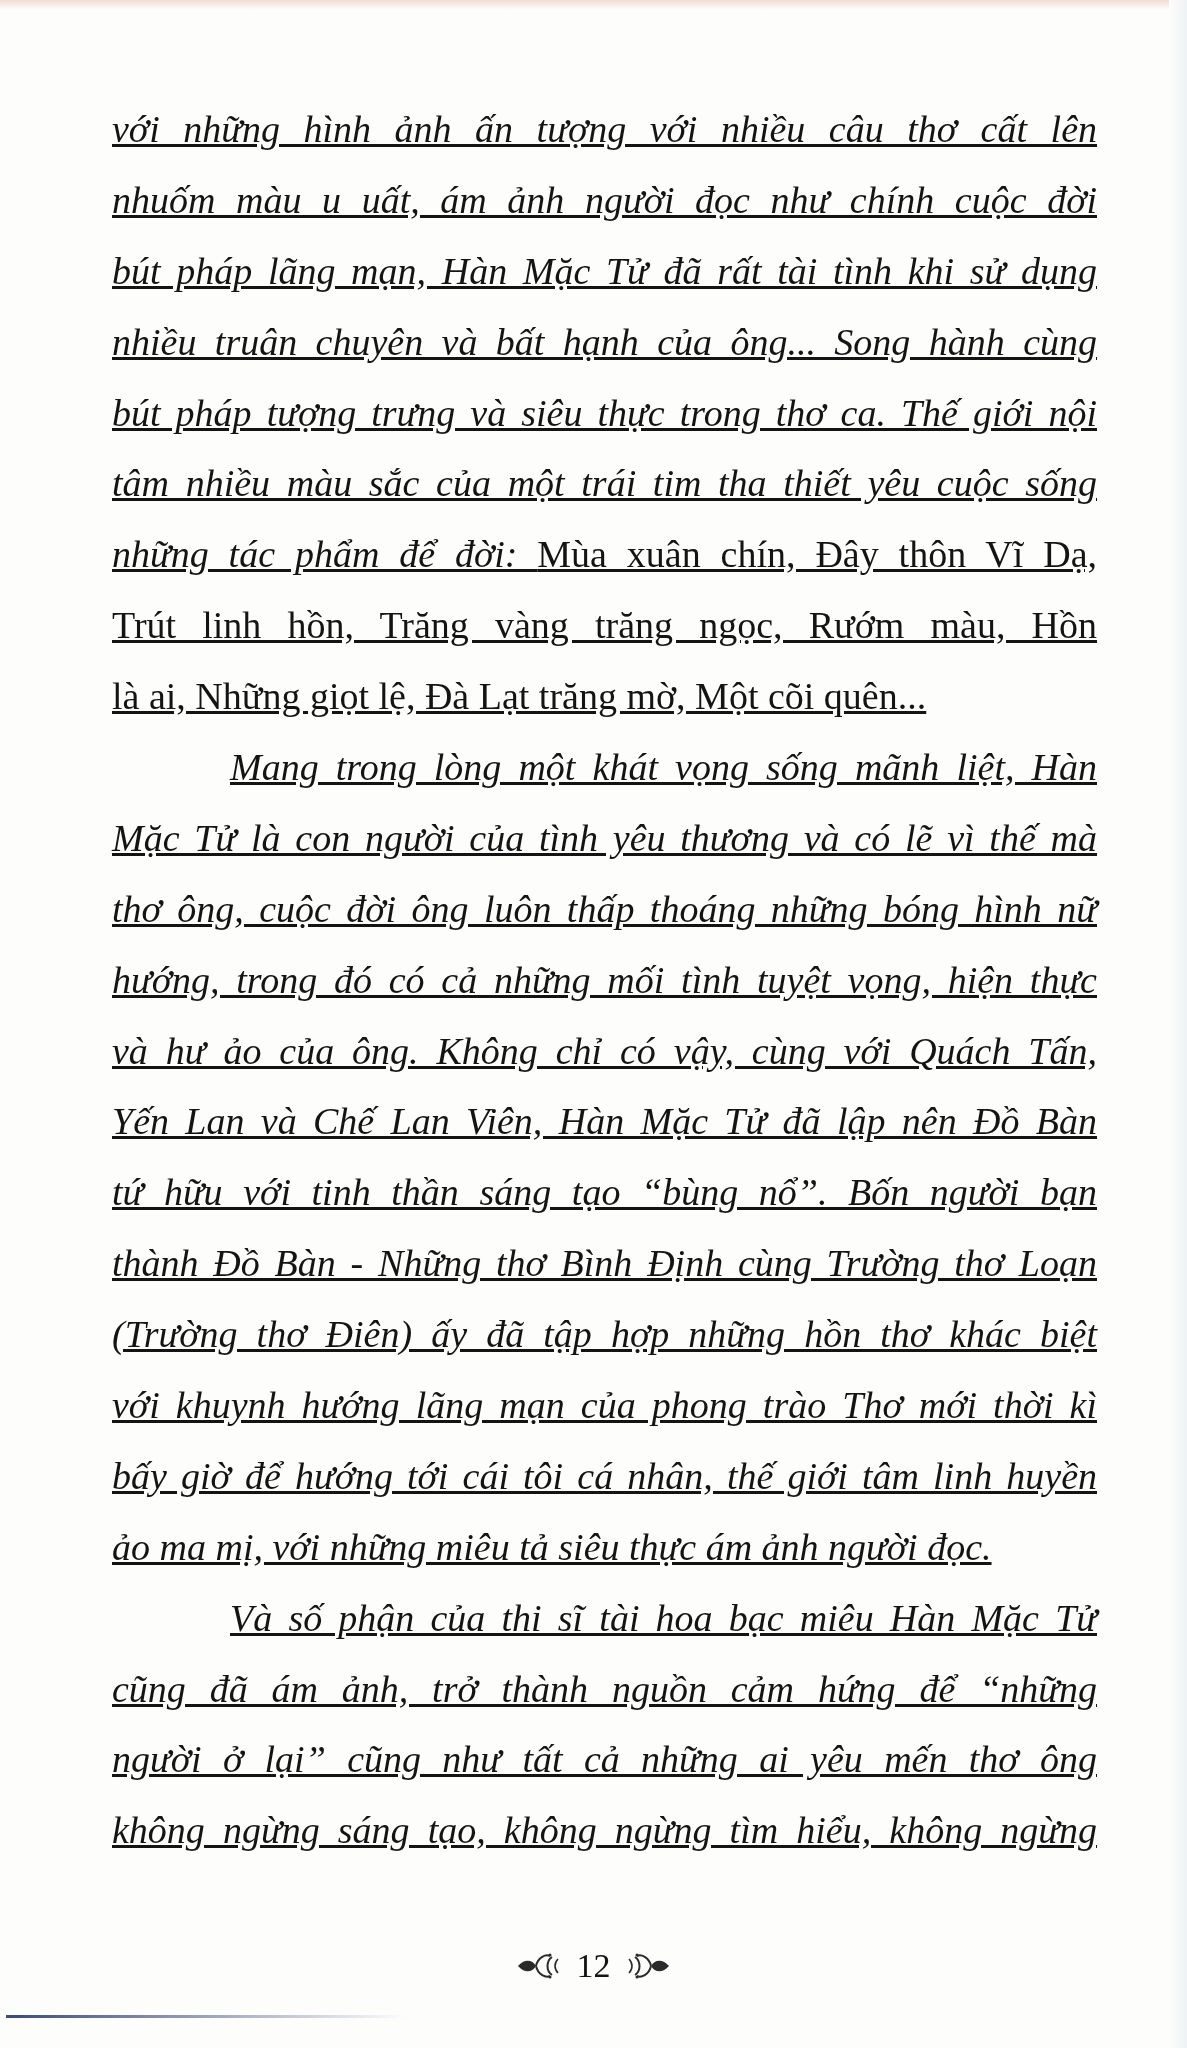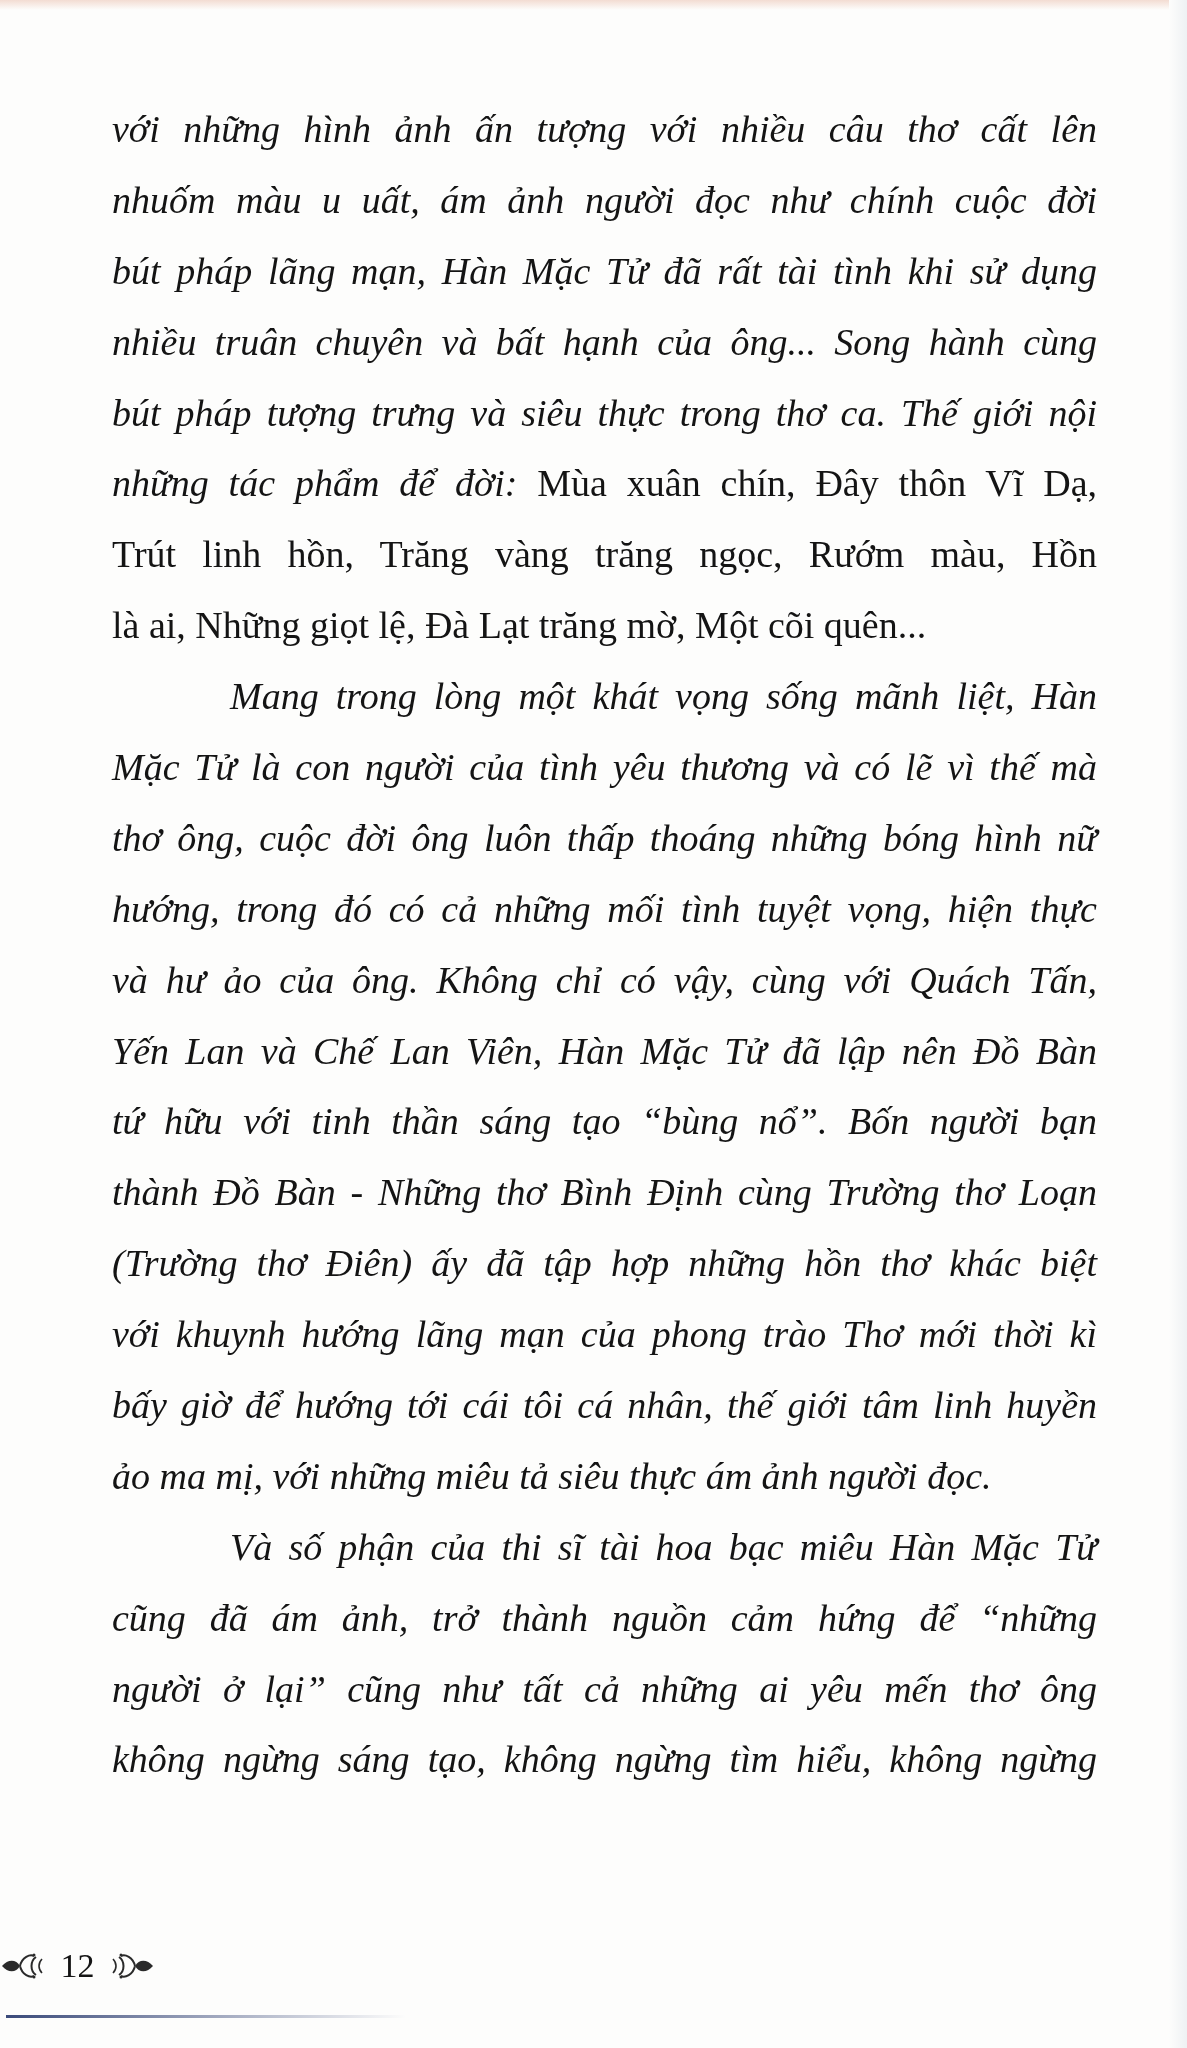--- a/index.html
+++ b/index.html
@@ -23,37 +23,39 @@
     .page-edge-bottom {
       position: absolute; left: 0; bottom: 0; width: 400px; height: 3px;
       background: linear-gradient(to right, #3a4a7a, rgba(58,74,122,0));
       bottom: 30px; left: 6px;
     }
     .body-text {
       position: absolute;
       left: 112px;
       top: 94px;
       width: 985px;
+      text-decoration: underline;
     }
     .line {
       height: 70.9px;
       line-height: 70.9px;
       font-size: 38px;
       white-space: nowrap;
       text-align: justify;
       text-align-last: justify;
     }
     .line.last { text-align-last: left; }
     .line.indent { padding-left: 118px; }
     .it { font-style: italic; }
     .rm { font-style: normal; }
     .page-number {
       position: absolute;
       left: 0; width: 1187px;
       top: 1940px;
+      text-align: center;
       font-size: 34px;
       line-height: 46px;
     }
     .orn {
       display: inline-block;
       width: 46px; height: 30px;
       vertical-align: middle;
     }
     .pn-text { margin: 0 6px; vertical-align: middle; }
   </style>
@@ -64,20 +66,21 @@
 <div class="page-edge-right"></div>
 <div class="page-edge-bottom"></div>
 
 <div class="body-text" id="body-text">
     <div>
       <div class="line"><span class="it">với những hình ảnh ấn tượng với nhiều câu thơ cất lên</span></div>
       <div class="line"><span class="it">nhuốm màu u uất, ám ảnh người đọc như chính cuộc đời</span></div>
       <div class="line"><span class="it">bút pháp lãng mạn, Hàn Mặc Tử đã rất tài tình khi sử dụng</span></div>
       <div class="line"><span class="it">nhiều truân chuyên và bất hạnh của ông... Song hành cùng</span></div>
       <div class="line"><span class="it">bút pháp tượng trưng và siêu thực trong thơ ca. Thế giới nội</span></div>
+      <div class="line"><span class="it">tâm nhiều màu sắc của một trái tim tha thiết yêu cuộc sống</span></div>
       <div class="line"><span class="it">những tác phẩm để đời: </span><span class="rm">Mùa xuân chín, Đây thôn Vĩ Dạ,</span></div>
       <div class="line"><span class="rm">Trút linh hồn, Trăng vàng trăng ngọc, Rướm màu, Hồn</span></div>
       <div class="line last"><span class="rm">là ai, Những giọt lệ, Đà Lạt trăng mờ, Một cõi quên...</span></div>
     </div>
     <div>
       <div class="line indent"><span class="it">Mang trong lòng một khát vọng sống mãnh liệt, Hàn</span></div>
       <div class="line"><span class="it">Mặc Tử là con người của tình yêu thương và có lẽ vì thế mà</span></div>
       <div class="line"><span class="it">thơ ông, cuộc đời ông luôn thấp thoáng những bóng hình nữ</span></div>
       <div class="line"><span class="it">hướng, trong đó có cả những mối tình tuyệt vọng, hiện thực</span></div>
       <div class="line"><span class="it">và hư ảo của ông. Không chỉ có vậy, cùng với Quách Tấn,</span></div>

